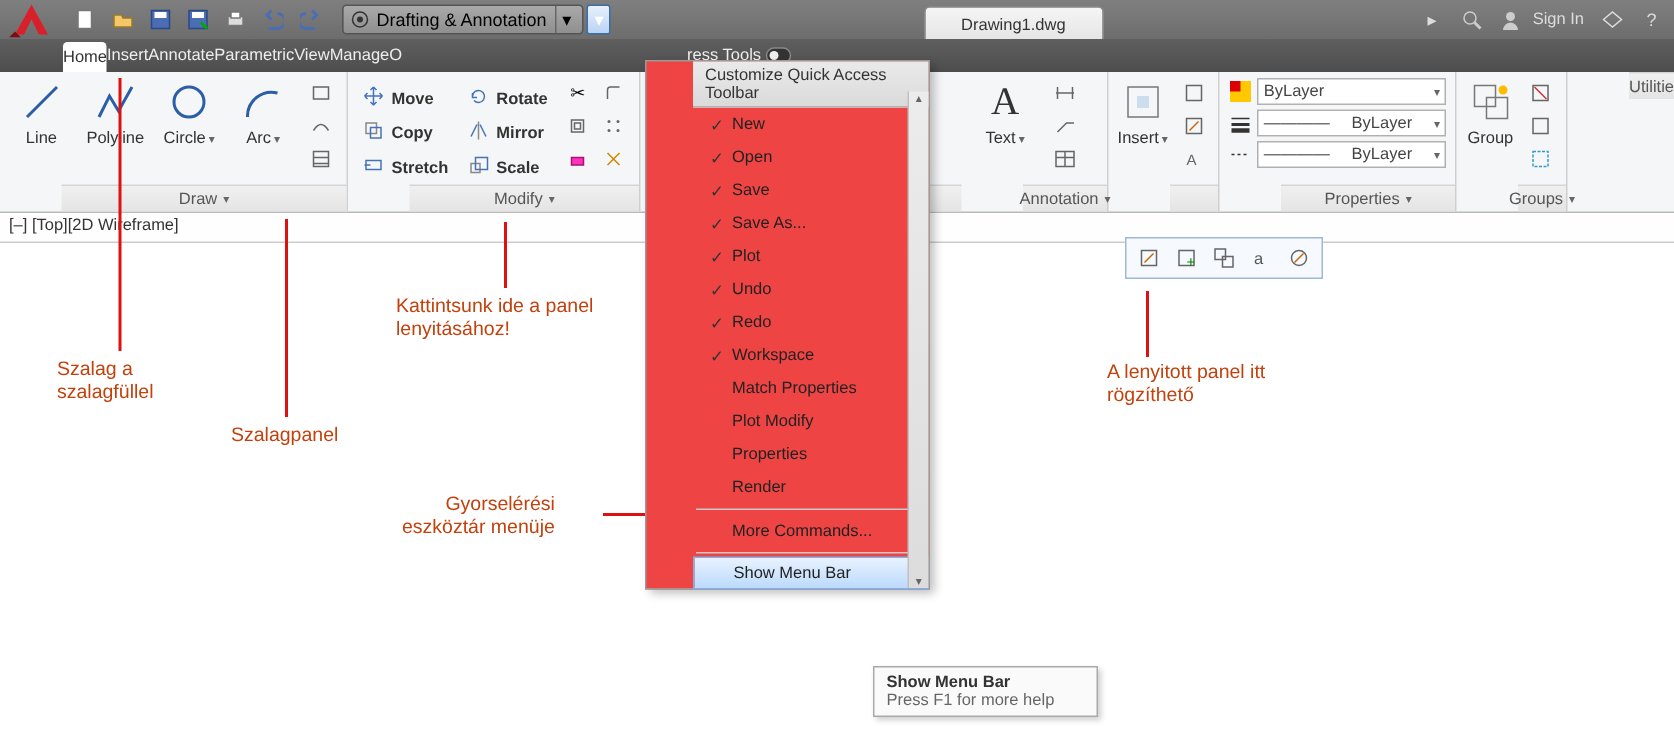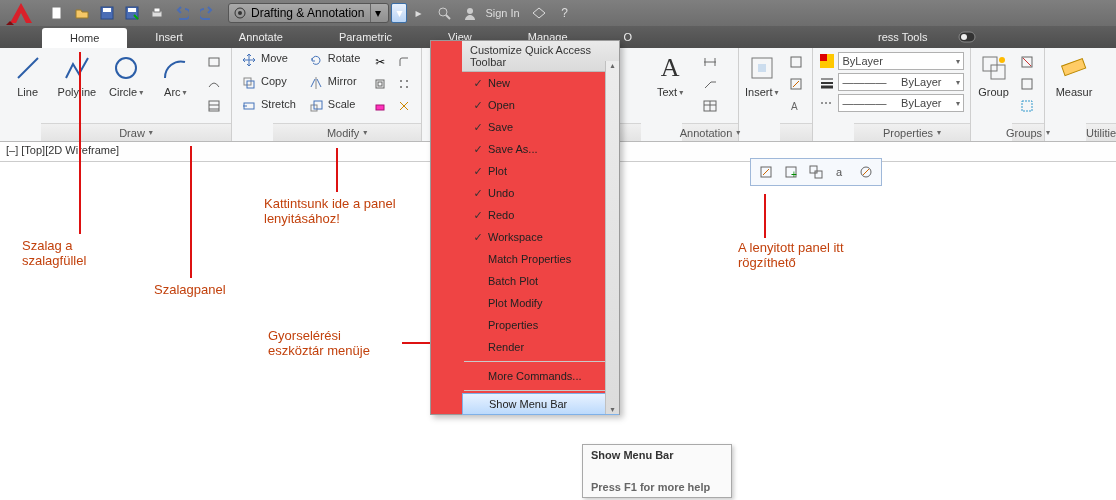--- a/index.html
+++ b/index.html
@@ -15,35 +15,35 @@
   .ws-combo .dd { width:14px; height:18px;display:flex;align-items:center;justify-content:center;border-left:1px solid #666;margin-left:2px;}
   .qat-dd { width:16px; height:20px; border:1px solid #3b6ea5; background:linear-gradient(#e8f0fb,#b9d4f5); display:flex;align-items:center;justify-content:center;margin-left:2px;border-radius:2px;}
   .title-center { flex:1; display:flex; justify-content:center; }
   .title-tab { background:linear-gradient(#f5f5f5,#e5e5e5); color:#333; padding:2px 12px 0 12px; border-radius:4px 4px 0 0; border:1px solid #888; border-bottom:none; font-size:11px; display:flex; align-items:center; height:22px; margin-top:4px; min-width:120px; justify-content:center;}
   .title-right { display:flex; align-items:center; gap:4px; padding-right:4px; height:100%; }
   .search-box { background:#4f4f4f; border:1px solid #333; color:#bbb; font-style:italic; padding:2px 6px; width:160px; height:18px; border-radius:2px; font-size:11px; outline:none; }
   .sr-btn { width:22px; height:20px; display:flex;align-items:center;justify-content:center;color:#ddd; }
 
   
   .menubar { height:22px; background:linear-gradient(#5f5f5f,#4d4d4d); display:flex; align-items:stretch; color:#eee; font-size:11px; }
-  .menutab { padding:0 28px; display:flex; align-items:center; border-right:0; cursor:default; }
+  .menutab { padding:0 0; display:flex; align-items:center; border-right:0; cursor:default; }
   .menutab.active { background:#fff; color:#333; border-radius:3px 3px 0 0; margin-top:2px; }
   .menu-spacer { flex:1; }
   .menu-btn { width:24px; display:flex; align-items:center; justify-content:center; }
 
   
   .ribbon { height:94px; background:#f5f6f7; border-bottom:1px solid #b9b9b9; display:flex; }
   .panel { border-right:1px solid #cfcfcf; display:flex; flex-direction:column; }
   .panel-body { flex:1; display:flex; align-items:flex-start; padding:4px 6px 2px 6px; gap:6px; }
   .panel-title { height:18px; background:linear-gradient(#f0f0f0,#e4e4e4); border-top:1px solid #d5d5d5; text-align:center; font-size:11px; color:#555; display:flex;align-items:center;justify-content:center; gap:4px;margin-left:41px; }
   .big-btn { display:flex; flex-direction:column; align-items:center; gap:2px; width:46px; font-size:11px; color:#333; }
   .big-btn .ic { width:32px; height:32px; display:flex;align-items:center;justify-content:center; }
   .big-btn .lbl { display:flex; align-items:center; gap:2px; }
   .col { display:flex; flex-direction:column; gap:3px; }
-  .small-btn { display:flex; align-items:flex-start; gap:4px; font-size:11px; color:#333; height:20px; padding:0 3px; white-space:nowrap; }
+  .small-btn { display:flex; align-items:flex-end; gap:4px; font-size:11px; color:#333; height:20px; padding:0 3px; white-space:nowrap;font-weight:bold; }
   .small-ic { width:16px; height:16px; display:flex;align-items:center;justify-content:center; }
   .tri { font-size:8px; color:#666; }
   .mini-grid { display:flex; flex-direction:column; gap:2px; }
   .mini-row { display:flex; gap:2px; }
   .mini { width:22px; height:20px; border:1px solid transparent; display:flex;align-items:center;justify-content:center; }
   .prop-combo { width:130px; height:18px; border:1px solid #b1b1b1; background:#fff; display:flex;align-items:center; padding:0 3px; font-size:11px; color:#444; justify-content:space-between; }
 
   
   .vp-header { height:20px; border-bottom:1px solid #ccc; background:#fefefe; padding:2px 6px; font-size:11px; color:#333; }
 
@@ -51,21 +51,21 @@
   .qat-popup { position:absolute; left:430px; top:40px; width:190px; background:#ef4444; border:1px solid #9a9a9a; box-shadow:3px 3px 6px rgba(0,0,0,.25); z-index:50;padding-left:31px; }
   .qat-popup-title { background:linear-gradient(#eaeaea,#dadada); color:#333; font-size:11px; padding:3px 8px; border-bottom:1px solid #bbb; }
   .qat-item { display:flex; align-items:center; height:22px; font-size:11px; color:#222; padding-left:6px; position:relative; }
   .qat-item .chk { width:20px; text-align:center; color:#333; font-size:11px; }
   .qat-item.selected { background:linear-gradient(#e8f2ff,#bcdafc); border:1px solid #7fb1e8; margin:-1px 0; }
   .qat-sep { height:1px; background:#c9c9c9; margin:3px 2px; }
   .qat-scroll { position:absolute; right:0; top:20px; bottom:0; width:14px; background:linear-gradient(#ececec,#dcdcdc); border-left:1px solid #c0c0c0; display:flex; flex-direction:column; align-items:center; justify-content:space-between; font-size:8px; color:#666; }
 
   
   .tooltip { position:absolute; left:582px; top:444px; width:150px; background:#fafafa; border:1px solid #a9a9a9; box-shadow:2px 2px 4px rgba(0,0,0,.2); padding:4px 8px; font-size:11px; color:#333; z-index:60; }
-  .tooltip .tt2 { color:#666; margin-top:20px; font-weight:bold;}
+  .tooltip .tt2 { color:#666; margin-top:0; font-weight:normal;}
   .tooltip .tt1 { font-weight:bold; }
 
   
   .float-panel { position:absolute; left:750px; top:158px; border:1px solid #9fb8d9; background:#f6f9fd; z-index:30; }
   .float-panel .fp-body { display:flex; padding:3px 4px; gap:3px; }
   .float-panel .fp-title { background:linear-gradient(#eaf1fb,#d6e5f7); border-top:1px solid #c0d3ea; display:flex; align-items:center; height:18px; font-size:11px; color:#444; }
   .pin { width:18px; display:flex;align-items:center;justify-content:center; border-right:1px solid #c0d3ea; height:100%; }
   .fp-mini { width:22px;height:20px;display:flex;align-items:center;justify-content:center;border:1px solid transparent;}
 
   
@@ -130,20 +130,25 @@
   <div class="ws-combo">
     <svg width="14" height="14">
         <circle cx="7" cy="7" r="5" fill="none" stroke="#333"></circle>
         <circle cx="7" cy="7" r="2" fill="#333"></circle>
       </svg>
     <span>Drafting &amp; Annotation</span>
     <div class="dd">▾</div>
   </div>
   <div class="qat-dd">▾</div>
 
+  <div class="title-center">
+    <div class="title-tab">
+      <span>Drawing1.dwg</span>
+    </div>
+  </div>
 
   <div class="title-right">
     <span class="sr-btn">▸</span>
     <span class="sr-btn">
         <svg width="14" height="14">
           <circle cx="6" cy="6" r="4" fill="none" stroke="#ccc"></circle>
           <line x1="9" y1="9" x2="13" y2="13" stroke="#ccc" stroke-width="2"></line>
         </svg>
       </span>
     <span class="sr-btn">
@@ -550,30 +555,20 @@
           </div>
       </div>
     </div>
     <div class="panel-title">
         <span>Groups</span>
         <span class="tri">▾</span>
       </div>
   </div>
 
   <div class="panel" style="flex:1;border-right:none">
-    <div class="panel-body">
-      <div class="big-btn">
-        <div class="ic">
-            <svg width="28" height="28">
-              <rect x="3" y="8" width="22" height="10" fill="#fc6" stroke="#b80" transform="rotate(-20 14 14)"></rect>
-            </svg>
-          </div>
-        <span class="lbl">Measur</span>
-      </div>
-    </div>
     <div class="panel-title">
         <span>Utilitie</span>
       </div>
   </div>
 </div>
 
 <div class="vp-header">
   <span>[–] [Top][2D Wireframe]</span>
 </div>
 
@@ -607,24 +602,20 @@
       <span class="chk">✓</span>
       <span>Redo</span>
     </div>
   <div class="qat-item">
       <span class="chk">✓</span>
       <span>Workspace</span>
     </div>
   <div class="qat-item">
       <span class="chk"></span>
       <span>Match Properties</span>
-    </div>
-  <div class="qat-item">
-      <span class="chk"></span>
-      <span>Batch Plot</span>
     </div>
   <div class="qat-item">
       <span class="chk"></span>
       <span>Plot Modify</span>
     </div>
   <div class="qat-item">
       <span class="chk"></span>
       <span>Properties</span>
     </div>
   <div class="qat-item">
@@ -685,21 +676,21 @@
       </div>
   </div>
 </div>
 
 <div class="redline" style="left:79px; top:52px; width:2px; height:182px"></div>
 <div class="redline" style="left:190px; top:146px; width:2px; height:132px"></div>
 <div class="redline" style="left:336px; top:148px; width:2px; height:44px"></div>
 <div class="redline" style="left:402px; top:342px; width:28px; height:2px"></div>
 <div class="redline" style="left:764px; top:194px; width:2px; height:44px"></div>
 
-<div class="ann" style="left:22px; top:238px; white-space:pre">Szalag a
+<div class="ann" style="left:38px; top:238px; white-space:pre">Szalag a
 szalagfüllel</div>
 <div class="ann" style="left:154px; top:282px">Szalagpanel</div>
 <div class="ann" style="left:264px; top:196px; white-space:pre">Kattintsunk ide a panel
 lenyitásához!</div>
-<div class="ann" style="left:268px; top:328px; white-space:pre;">Gyorselérési
+<div class="ann" style="left:268px; top:328px; white-space:pre;text-align:right">Gyorselérési
 eszköztár menüje</div>
 <div class="ann" style="left:738px; top:240px; white-space:pre">A lenyitott panel itt
 rögzíthető</div>
 
 </body></html>

